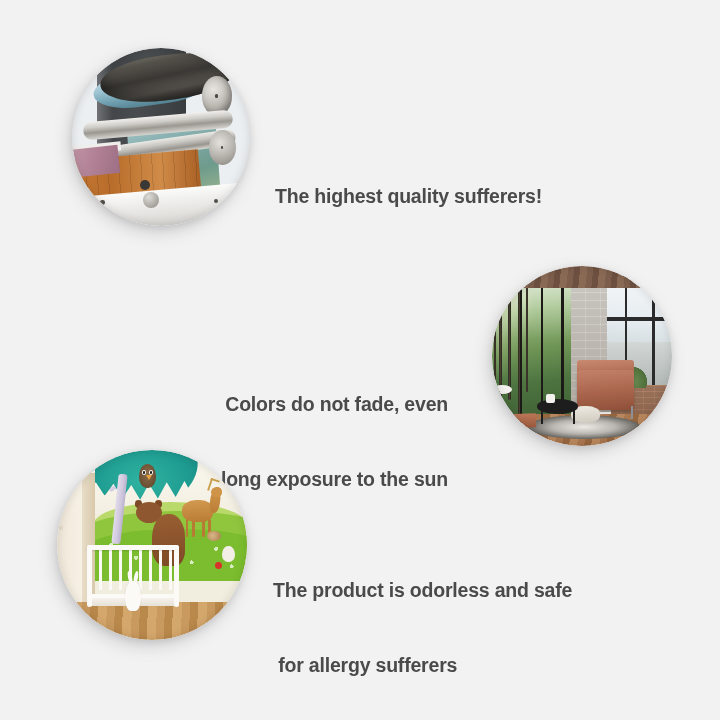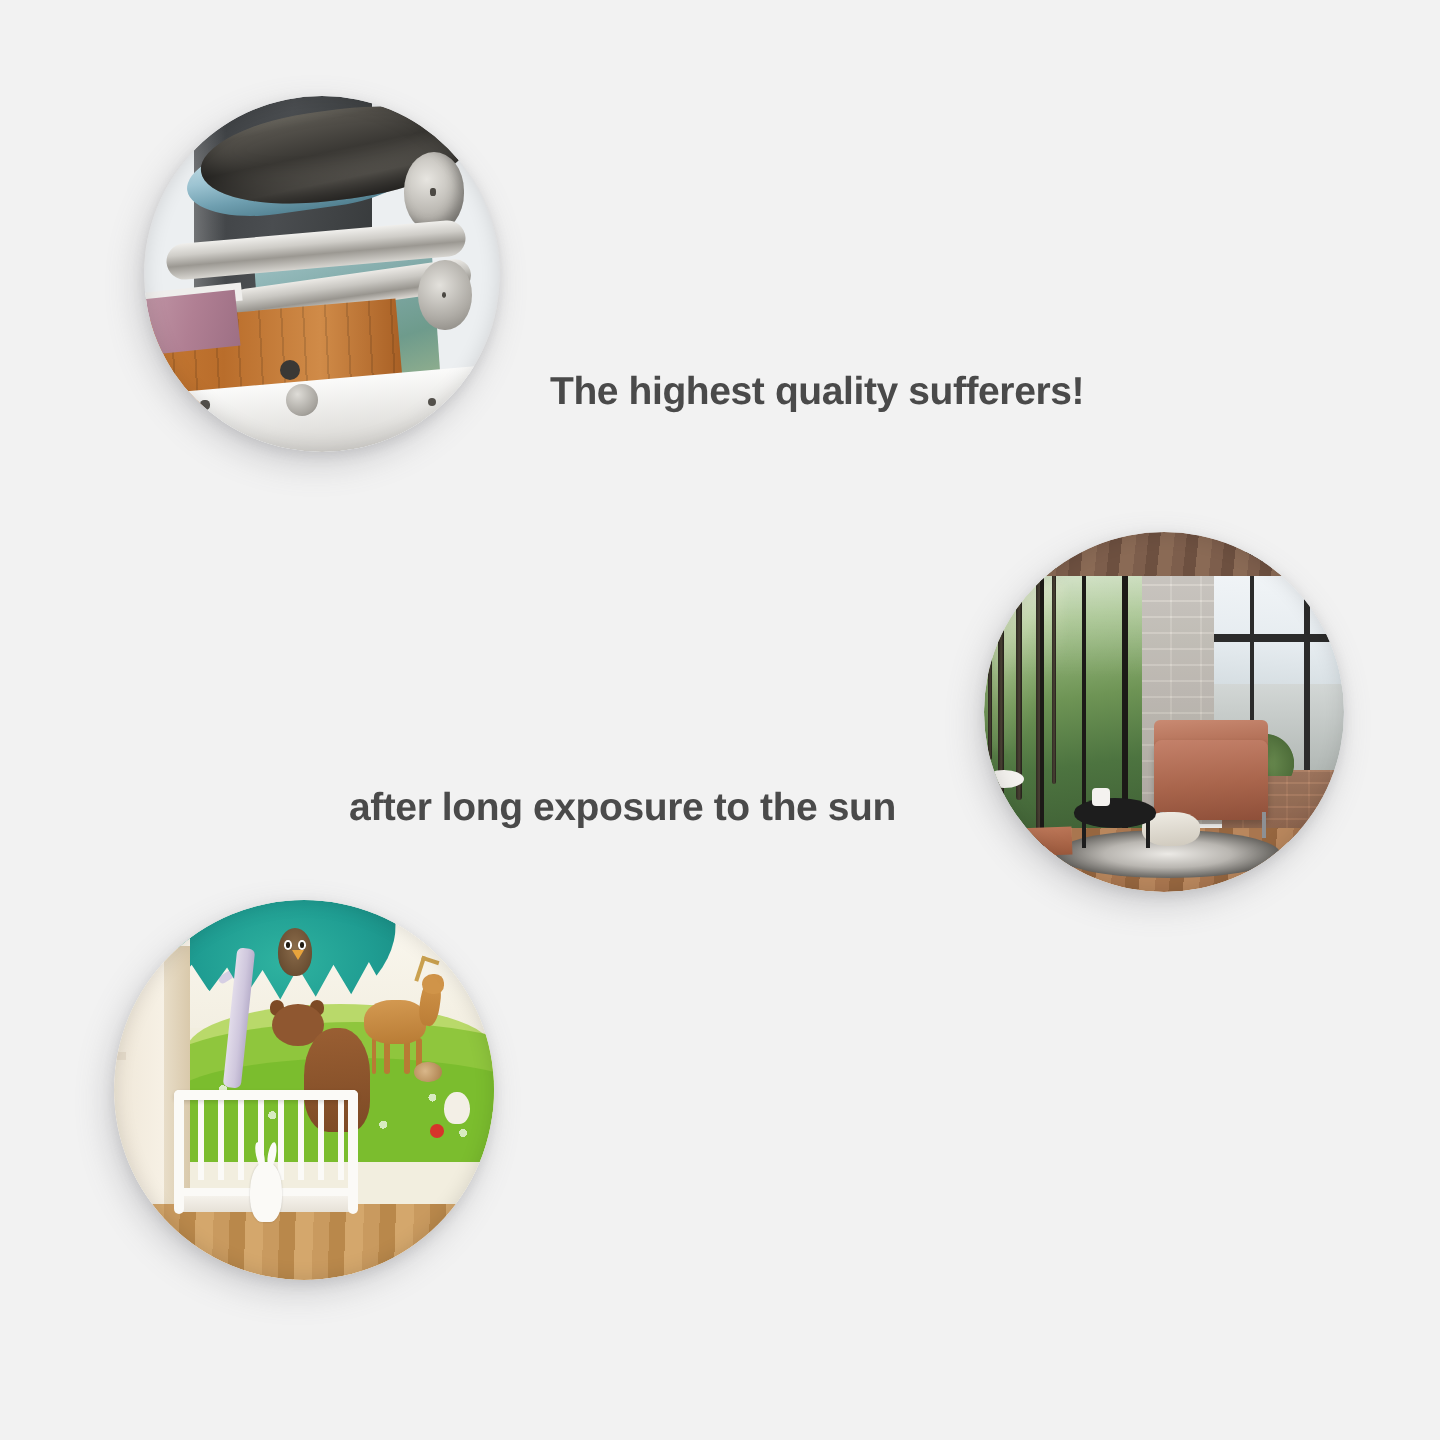--- a/index.html
+++ b/index.html
@@ -541,20 +541,21 @@
           <div class="table-leg tl1"></div>
           <div class="table-leg tl2"></div>
           <div class="cup"></div>
           <div class="sidetable"></div>
           <div class="bench"></div>
         </div>
         <div class="vignette"></div>
       </div>
     </div>
     <div class="caption" style="left:130px; top:342px; width:318px; text-align:right;">
+      <div>Colors do not fade, even</div>
       <div>after long exposure to the sun</div>
     </div>
   </div>
 
   <div class="feature">
     <div class="circle-wrap" style="left:57px; top:450px; width:190px; height:190px;">
       <div class="circle-inner">
         <div class="scene s3">
           <div class="mural">
             <div class="sky"></div>
@@ -606,16 +607,18 @@
           </div>
           <div class="rabbit">
             <div class="rabbit-ear re1"></div>
             <div class="rabbit-ear re2"></div>
           </div>
         </div>
         <div class="vignette"></div>
       </div>
     </div>
     <div class="caption" style="left:273px; top:528px; text-align:left;">
+      <div>The product is odorless and safe</div>
+      <div> for allergy sufferers</div>
     </div>
   </div>
 
 </div>
 
 </body></html>

